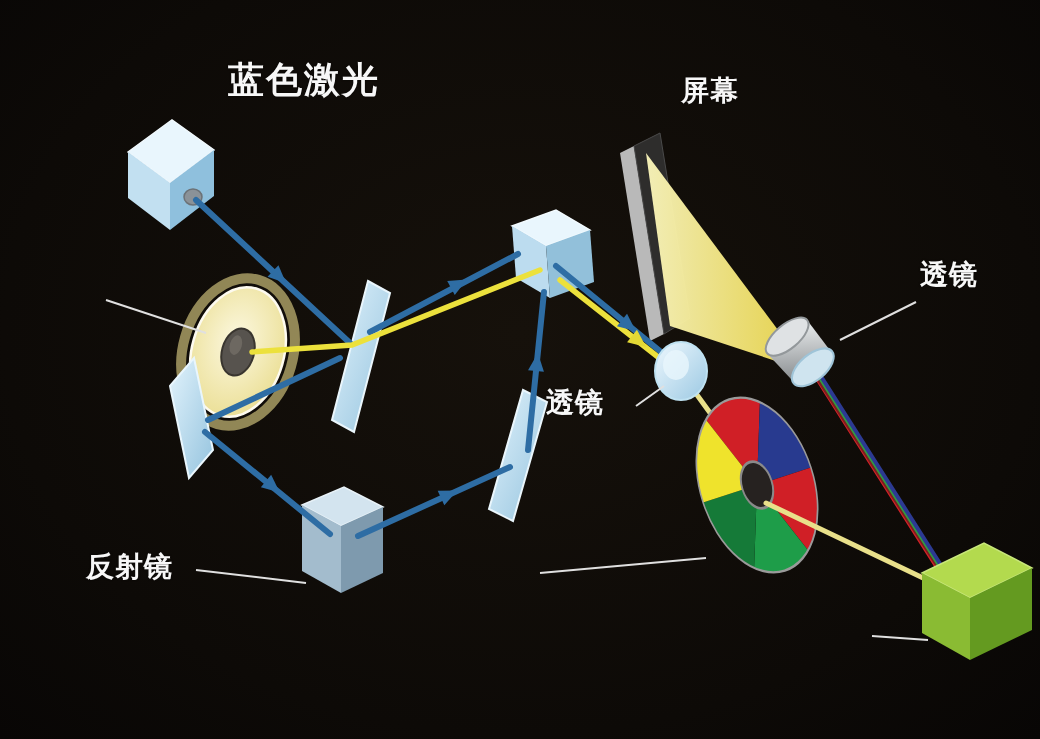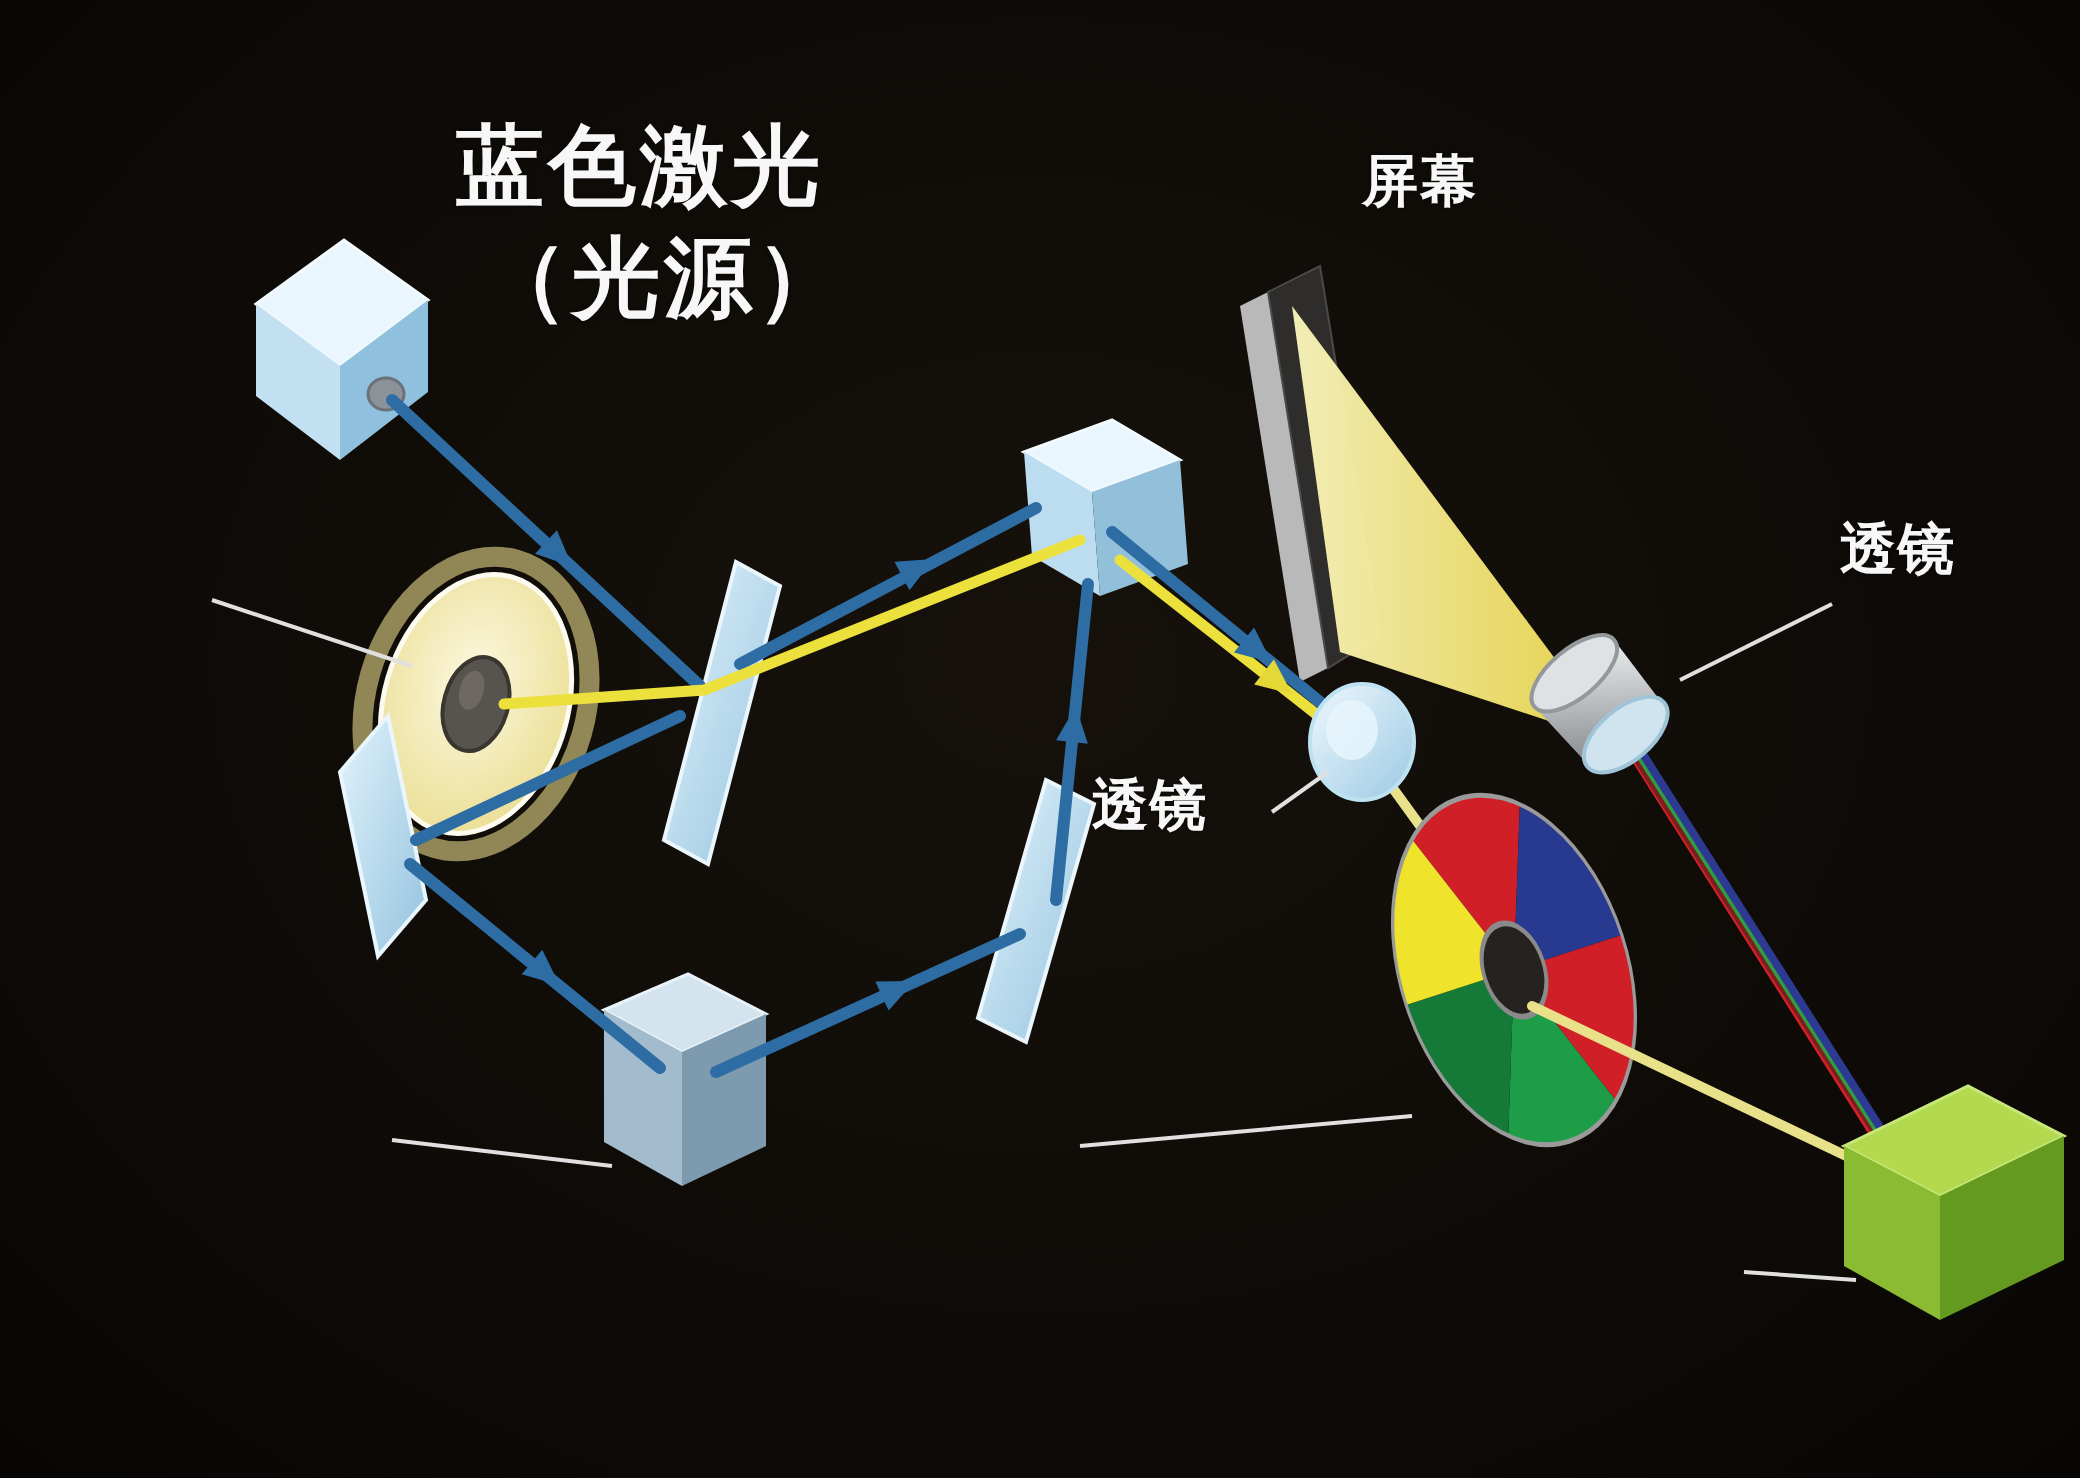--- a/index.html
+++ b/index.html
@@ -7,21 +7,21 @@
     position:relative;width:1040px;height:739px;overflow:hidden;
     background:radial-gradient(ellipse at 50% 45%, #16110b 0%, #0d0a07 70%, #080605 100%);
     font-family:"Liberation Sans","DejaVu Sans",sans-serif;
   }
   .stage svg{position:absolute;left:0;top:0;}
   .lbl{
     position:absolute;color:#f7f7f7;font-weight:700;font-size:28px;
     letter-spacing:1px;white-space:nowrap;line-height:1.1;
     text-shadow:0 0 2px rgba(0,0,0,.6);
   }
-  .lbl.big{font-size:44px;letter-spacing:2px;}
+  .lbl.big{font-size:36px;letter-spacing:2px;}
 </style>
 </head>
 <body>
 
 <div class="stage">
 
 <svg width="1040" height="739" viewBox="0 0 1040 739">
   <defs>
     <linearGradient id="gGlass" x1="0" y1="0" x2="1" y2="1">
       <stop offset="0" stop-color="#eef8fe"></stop>
@@ -151,18 +151,18 @@
     <line x1="106" y1="300" x2="206" y2="333"></line>
     <line x1="196" y1="570" x2="306" y2="583"></line>
     <line x1="540" y1="573" x2="706" y2="558"></line>
     <line x1="872" y1="636" x2="928" y2="640"></line>
     <line x1="916" y1="302" x2="840" y2="340"></line>
     <line x1="636" y1="406" x2="664" y2="386"></line>
   </g>
 </svg>
 
 <div class="lbl big" style="left:228px;top:60px">蓝色激光</div>
-<div class="lbl big" style="left:240px;top:116px">（光源）</div>
 <div class="lbl" style="left:681px;top:76px">屏幕</div>
 <div class="lbl" style="left:546px;top:388px">透镜</div>
 <div class="lbl" style="left:920px;top:260px">透镜</div>
+<div class="lbl" style="left:86px;top:552px">反射镜</div>
 
 </div>
 
 </body></html>

